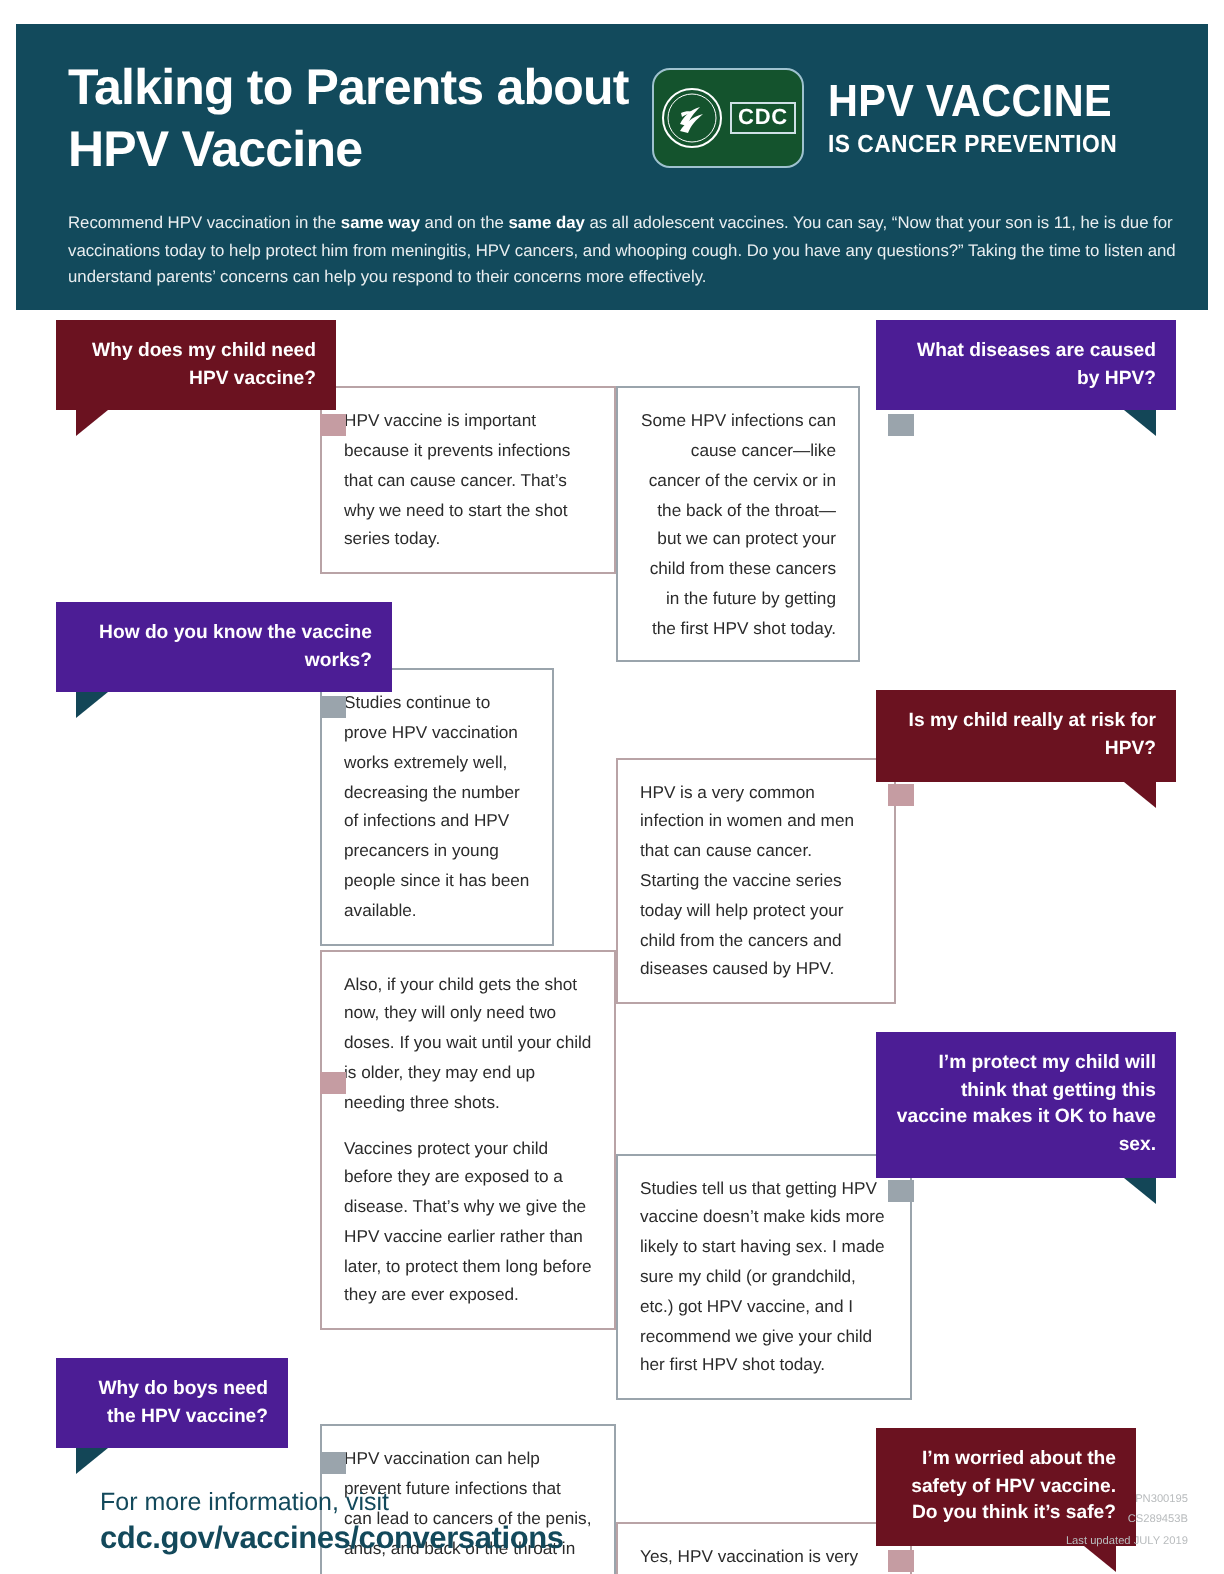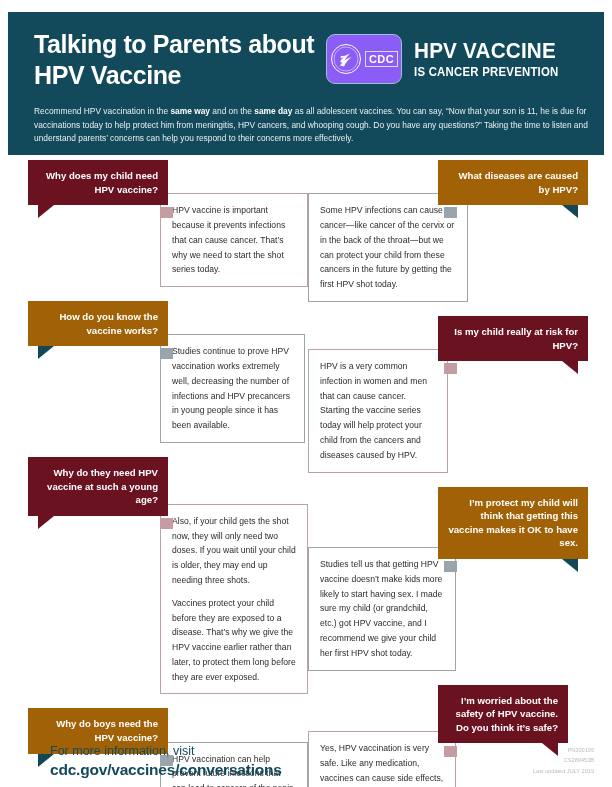--- a/index.html
+++ b/index.html
@@ -38,21 +38,21 @@
 
   
   #logo-block {
     position:absolute; left:318px; top:22px;
     display:flex; align-items:center; gap:12px;
   }
   #cdc-badge {
     width:76px; height:50px;
     border:1.4px solid #9fc2cf;
     border-radius:9px;
-    background:#8b5cf6;
+    background:#14532d;
     display:flex; align-items:center; justify-content:center;
     gap:3px;
   }
   #cdc-seal { width:32px; height:32px; }
   #cdc-word {
     border:1px solid #cfe0e6;
     color:#ffffff;
     font-size:11px; font-weight:bold;
     letter-spacing:0.4px;
     padding:1.5px 3px;
@@ -80,21 +80,21 @@
   
   .bubble {
     position:relative;
     color:#ffffff;
     font-size:9.6px; font-weight:bold;
     line-height:1.42;
     padding:9px 10px 9px 10px;
     text-align:right;
   }
   .bubble.red  { background:#6B1220; }
-  .bubble.teal { background:#a16207; }
+  .bubble.teal { background:#4c1d95; }
 
   
   .bubble::after {
     content:""; position:absolute; top:100%;
     border-style:solid;
   }
   .tail-left.bubble::after {
     left:10px;
     border-width:0 0 13px 16px;
     border-color:transparent transparent transparent currentColor;
@@ -169,46 +169,45 @@
 
   <div id="col-left" class="column">
       <div class="pair" style="margin-bottom: 14px;">
         <div class="bubble red tail-left" style="width: 140px;">Why does my child need HPV vaccine?</div>
         <div class="answer " style="width: 148px; margin-top: -12px; margin-left: 132px;">
           <p>HPV vaccine is important because it prevents infections that can cause cancer. That’s why we need to start the shot series today.</p>
         </div>
         <div class="notch red" style="position: absolute; top: 47px; left: 132px;"></div>
       </div>
       <div class="pair" style="margin-bottom: 14px;">
-        <div class="bubble teal tail-left" style="width: 140px;">How do you know the vaccine works?</div>
-        <div class="answer grey" style="width: 145px; margin-top: -12px; margin-left: 132px;">
+        <div class="bubble teal tail-left" style="width: 168px;">How do you know the vaccine works?</div>
+        <div class="answer grey" style="width: 117px; margin-top: -12px; margin-left: 132px;">
           <p>Studies continue to prove HPV vaccination works extremely well, decreasing the number of infections and HPV precancers in young people since it has been available.</p>
         </div>
         <div class="notch grey" style="position: absolute; top: 47px; left: 132px;"></div>
       </div>
       <div class="pair" style="margin-bottom: 14px;">
-        <div class="bubble red tail-left" style="width: 140px;">Why do they need HPV vaccine at such a young age?</div>
         <div class="answer " style="width: 148px; margin-top: -12px; margin-left: 132px;">
           <p>Also, if your child gets the shot now, they will only need two doses. If you wait until your child is older, they may end up needing three shots.</p>
           <p>Vaccines protect your child before they are exposed to a disease. That’s why we give the HPV vaccine earlier rather than later, to protect them long before they are ever exposed.</p>
         </div>
         <div class="notch red" style="position: absolute; top: 61px; left: 132px;"></div>
       </div>
       <div class="pair" style="margin-bottom: 14px;">
-        <div class="bubble teal tail-left" style="width: 140px;">Why do boys need the HPV vaccine?</div>
+        <div class="bubble teal tail-left" style="width: 116px;">Why do boys need the HPV vaccine?</div>
         <div class="answer grey" style="width: 148px; margin-top: -12px; margin-left: 132px;">
           <p>HPV vaccination can help prevent future infections that can lead to cancers of the penis, anus, and back of the throat in men.</p>
         </div>
         <div class="notch grey" style="position: absolute; top: 47px; left: 132px;"></div>
       </div>
     </div>
   <div id="col-right" class="column">
       <div class="pair" style="margin-bottom: 14px;">
         <div class="bubble teal tail-right" style="width: 150px; margin-left: 130px;">What diseases are caused by HPV?</div>
-        <div class="answer grey" style="width: 160px; margin-top: -12px; margin-left: 0px;">
+        <div class="answer grey" style="width: 122px; margin-top: -12px; margin-left: 0px; text-align: right;">
           <p>Some HPV infections can cause cancer—like cancer of the cervix or in the back of the throat—but we can protect your child from these cancers in the future by getting the first HPV shot today.</p>
         </div>
         <div class="notch grey" style="position: absolute; top: 47px; left: 136px;"></div>
       </div>
       <div class="pair" style="margin-bottom: 14px;">
         <div class="bubble red tail-right" style="width: 150px; margin-left: 130px;">Is my child really at risk for HPV?</div>
         <div class="answer " style="width: 140px; margin-top: -12px; margin-left: 0px;">
           <p>HPV is a very common infection in women and men that can cause cancer. Starting the vaccine series today will help protect your child from the cancers and diseases caused by HPV.</p>
         </div>
         <div class="notch red" style="position: absolute; top: 47px; left: 136px;"></div>

